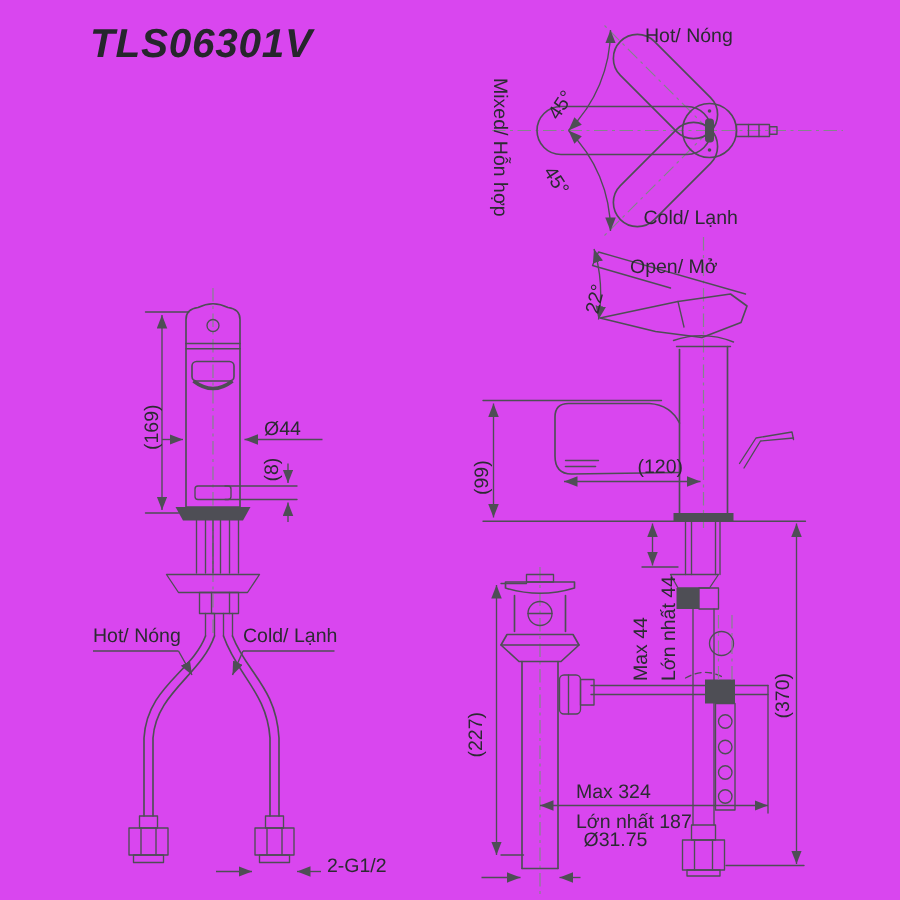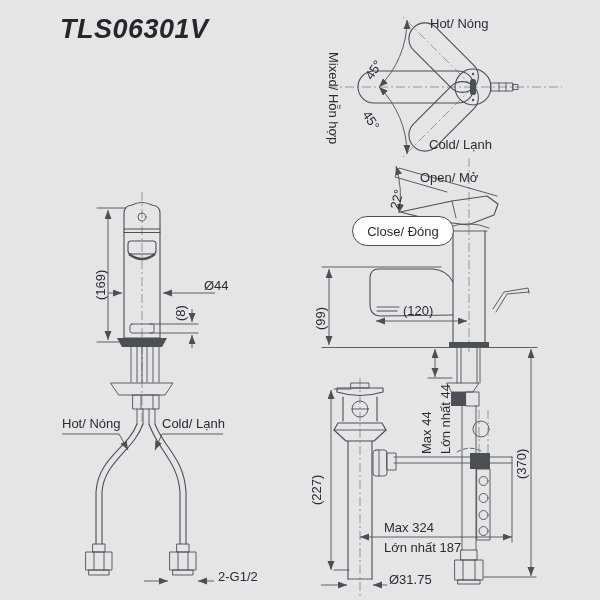--- a/index.html
+++ b/index.html
@@ -1,17 +1,17 @@
 <!DOCTYPE html>
 <html><head>
 <meta charset="utf-8">
 <style>
   html,body{margin:0;padding:0;background:#ffffff;}
   .canvas{
-    position:relative;width:600px;height:600px;background:#e5e5e5;overflow:hidden;
+    position:relative;width:600px;height:600px;background:#d946ef;overflow:hidden;
     font-family:"Liberation Sans", sans-serif;
   }
   svg{position:absolute;left:0;top:0;}
   .ln{fill:none;stroke:#4e4e55;stroke-width:1.1;stroke-linecap:round;stroke-linejoin:round;}
   .thin{stroke-width:0.9;}
   .thick{stroke-width:2.4;}
   .cl{fill:none;stroke:#84848c;stroke-width:0.8;stroke-dasharray:9 3 2 3;}
   .dash{stroke-dasharray:4 3;}
   .dim{fill:none;stroke:#4e4e55;stroke-width:0.9;}
   .dk{fill:#4e4e55;stroke:none;}
@@ -190,34 +190,31 @@
   <div class="title">TLS06301V</div>
 
   <div class="lbl" style="left:430px;top:16px;">Hot/ Nóng</div>
   <div class="lbl rot90" style="left:341px;top:52px;">Mixed/ Hỗn hợp</div>
   <div class="lbl" style="left:362px;top:74px;transform:rotate(-57deg);transform-origin:0 0;">45°</div>
   <div class="lbl" style="left:372px;top:108px;transform:rotate(57deg);transform-origin:0 0;">45°</div>
   <div class="lbl" style="left:429px;top:137px;">Cold/ Lạnh</div>
 
   <div class="lbl" style="left:420px;top:170px;">Open/ Mở</div>
   <div class="lbl" style="left:387px;top:207px;transform:rotate(-76deg);transform-origin:0 0;">22°</div>
-  <div class="bubble">
-    <span class="lbl" style="position:static;">Close/ Đóng</span>
-  </div>
 
   <div class="lbl rot-90" style="left:313px;top:330px;">(99)</div>
-  <div class="lbl" style="left:403px;top:303px;">(120)</div>
+  <div class="lbl" style="left:425px;top:303px;">(120)</div>
   <div class="lbl rot-90" style="left:419px;top:454px;">Max 44</div>
   <div class="lbl rot-90" style="left:438px;top:454px;">Lớn nhất 44</div>
   <div class="lbl rot-90" style="left:514px;top:479px;">(370)</div>
   <div class="lbl rot-90" style="left:309px;top:505px;">(227)</div>
   <div class="lbl" style="left:384px;top:520px;">Max 324</div>
   <div class="lbl" style="left:384px;top:540px;">Lớn nhất 187</div>
-  <div class="lbl" style="left:389px;top:572px;">Ø31.75</div>
+  <div class="lbl" style="left:389px;top:552px;">Ø31.75</div>
 
   <div class="lbl rot-90" style="left:93px;top:300px;">(169)</div>
-  <div class="lbl" style="left:176px;top:278px;margin-left:28px;">Ø44</div>
+  <div class="lbl" style="left:176px;top:278px;">Ø44</div>
   <div class="lbl rot-90" style="left:173px;top:321px;">(8)</div>
   <div class="lbl" style="left:62px;top:416px;">Hot/ Nóng</div>
   <div class="lbl" style="left:162px;top:416px;">Cold/ Lạnh</div>
   <div class="lbl" style="left:218px;top:569px;text-align:right;">2-G1/2</div>
 
 </div>
 
 </body></html>

